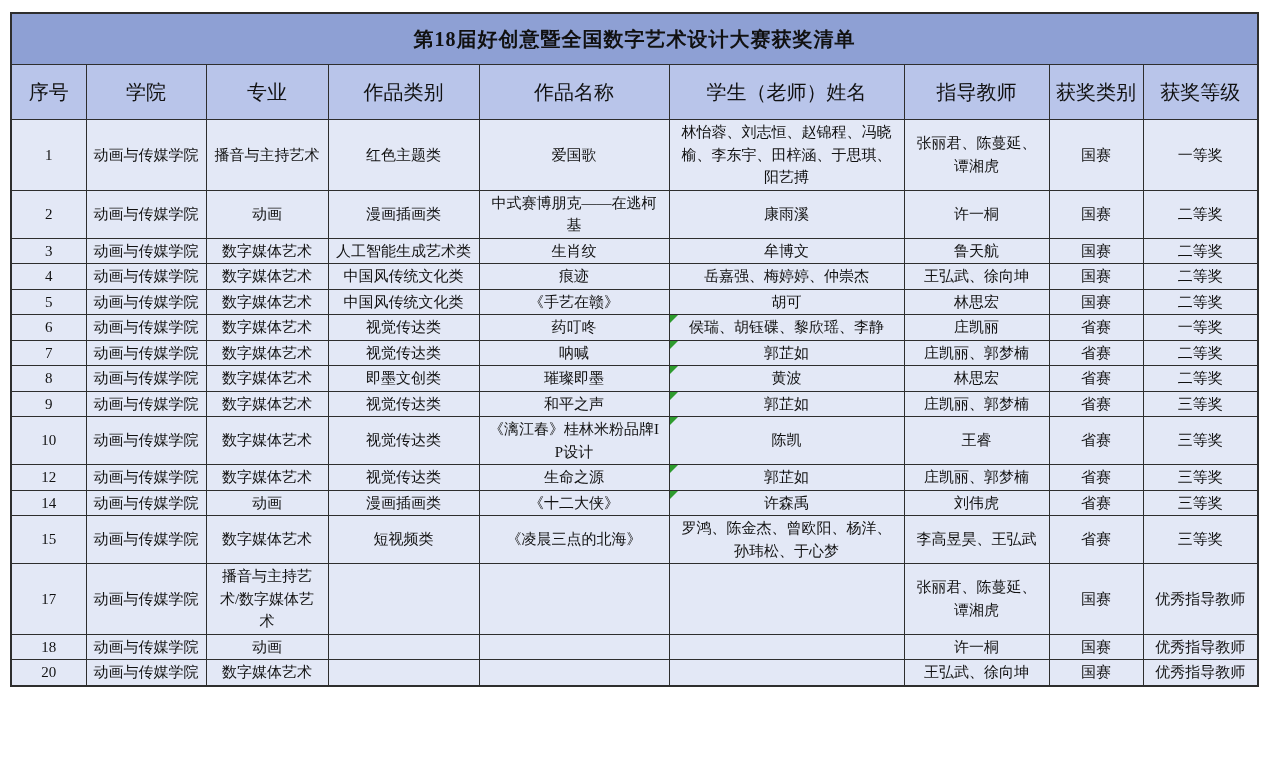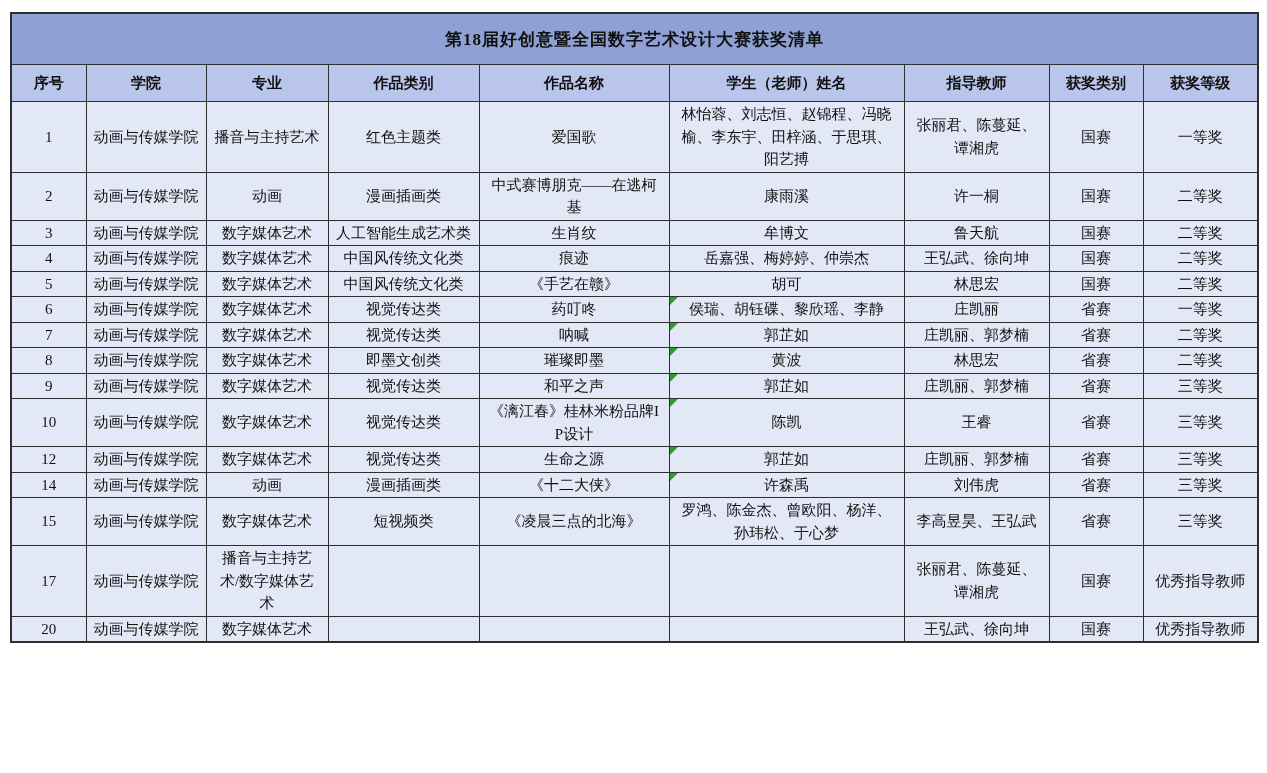--- a/index.html
+++ b/index.html
@@ -20,25 +20,25 @@
     border-collapse:collapse;table-layout:fixed;
     border:2px solid var(--border);
   }
   table.awards th,table.awards td{
     border:1px solid var(--border);
     text-align:center;vertical-align:middle;
     overflow:hidden;
   }
   th.title-cell{
     background:var(--title-bg);
-    height:48px;font-size:17px;font-weight:bold;letter-spacing:1px;
+    height:48px;font-size:20px;font-weight:bold;letter-spacing:1px;
   }
   th.col-header{
     background:var(--header-bg);
-    height:24px;font-size:15px;font-weight:bold;padding:6px 2px;line-height:1.2;
+    height:24px;font-size:20px;font-weight:normal;padding:15px 2px;line-height:1.2;
   }
   table.awards td{
     background:var(--body-bg);
     font-size:15px;line-height:1.5;padding:1px 6px;height:21px;
     position:relative;word-break:break-all;
   }
   .marker{
     position:absolute;top:0;left:0;width:0;height:0;
     border-top:8px solid var(--marker);
     border-right:8px solid transparent;
@@ -225,20 +225,31 @@
           <td>动画与传媒学院</td>
           <td>播音与主持艺术/数字媒体艺术</td>
           <td></td>
           <td></td>
           <td></td>
           <td>张丽君、陈蔓延、谭湘虎</td>
           <td>国赛</td>
           <td>优秀指导教师</td>
         </tr>
         <tr>
+          <td>18</td>
+          <td>动画与传媒学院</td>
+          <td>动画</td>
+          <td></td>
+          <td></td>
+          <td></td>
+          <td>许一桐</td>
+          <td>国赛</td>
+          <td>优秀指导教师</td>
+        </tr>
+        <tr>
           <td>20</td>
           <td>动画与传媒学院</td>
           <td>数字媒体艺术</td>
           <td></td>
           <td></td>
           <td></td>
           <td>王弘武、徐向坤</td>
           <td>国赛</td>
           <td>优秀指导教师</td>
         </tr>

